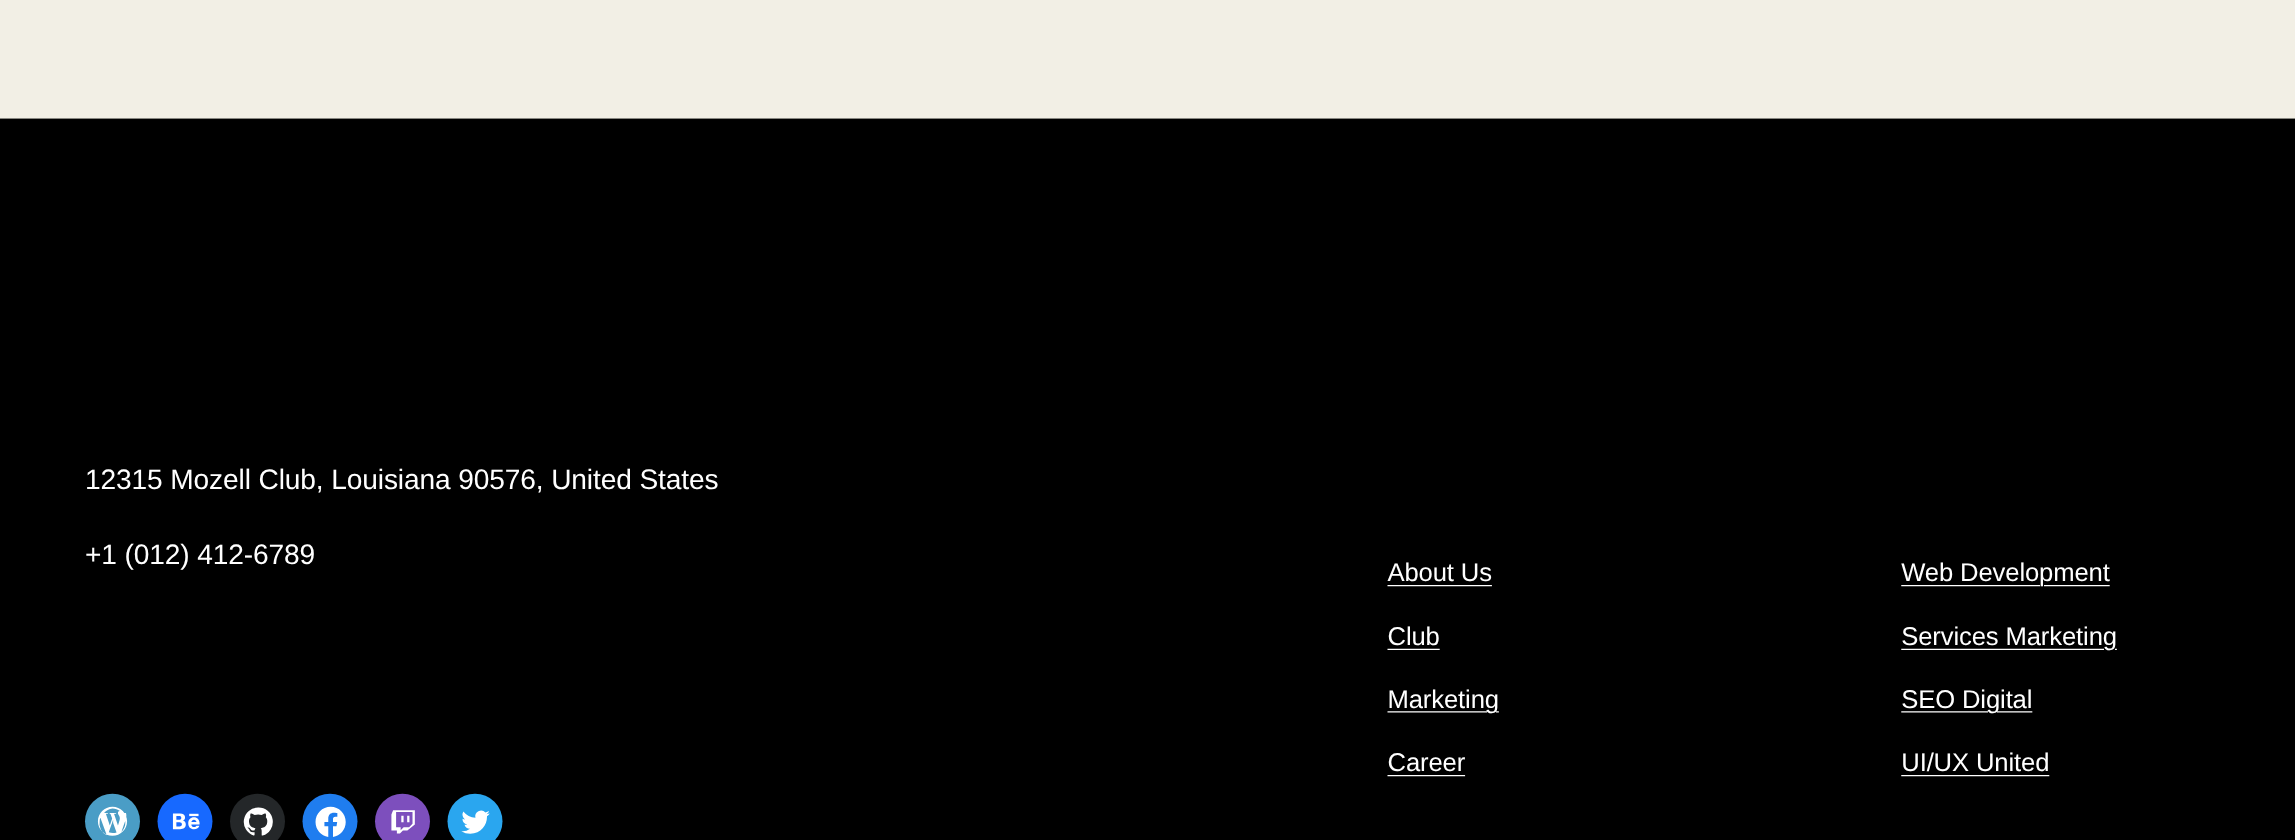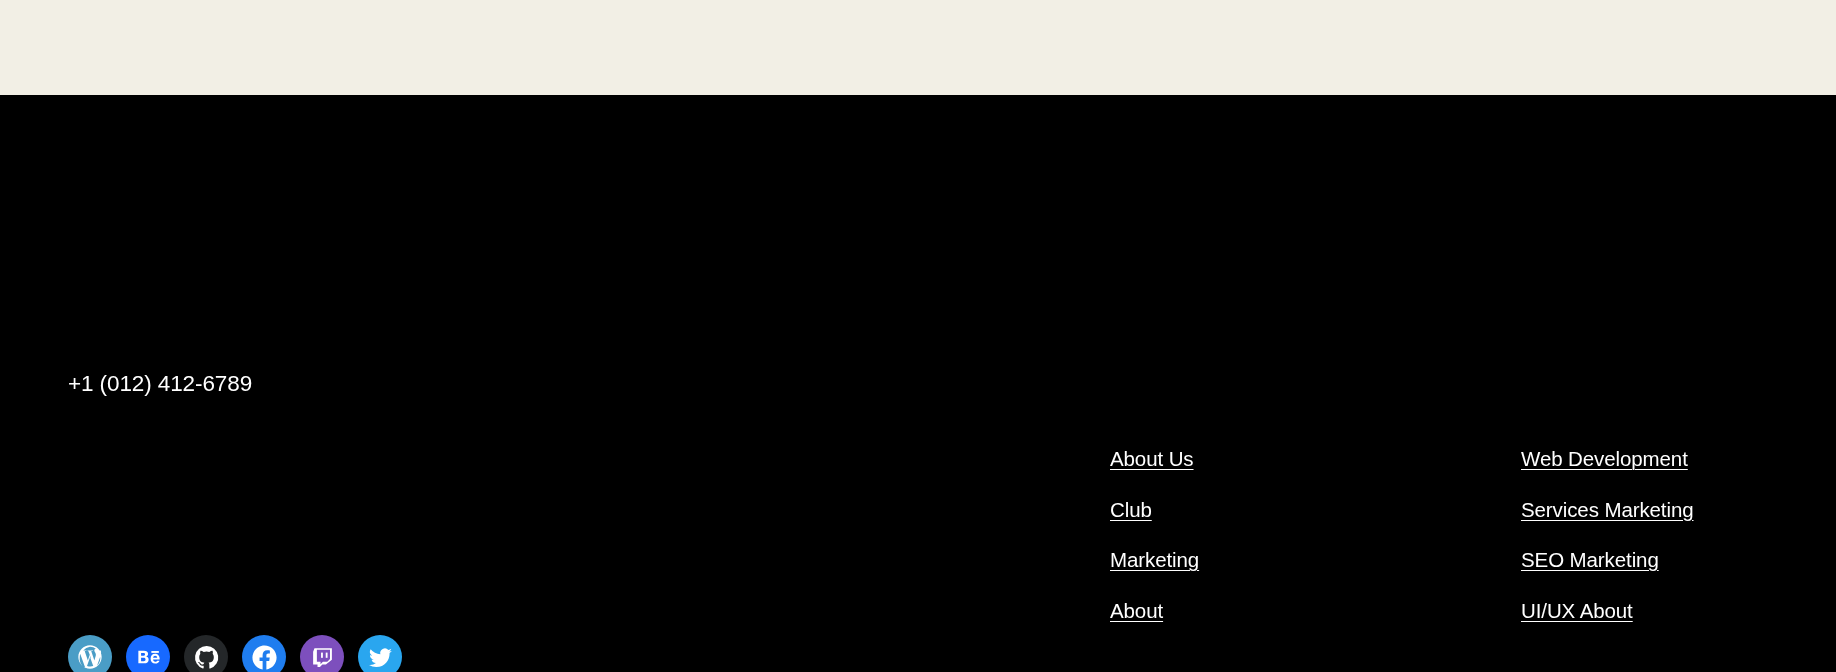--- a/index.html
+++ b/index.html
@@ -109,20 +109,21 @@
 </head>
 <body>
 
 <div id="page" style="background: rgb(0, 0, 0);">
 
   <div class="top-band" style="background: rgb(242, 239, 229);"></div>
 
   <div class="footer">
 
     <div class="contact-block">
+      <span class="contact-line">12315 Mozell Club, Louisiana 90576, United States</span>
       <span class="contact-line">+1 (012) 412-6789</span>
     </div>
 
     <div class="social-row">
 
       <div class="social-icon" style="background: rgb(74, 157, 198);">
         <svg width="28" height="28" viewBox="0 0 24 24" fill="#ffffff" aria-hidden="true">
           <path d="M12 2C6.48 2 2 6.48 2 12s4.48 10 10 10 10-4.48 10-10S17.52 2 12 2zm0 1.2c1.94 0 3.71.69 5.09 1.84-.05 0-.1-.01-.15-.01-.72 0-1.23.63-1.23 1.3 0 .61.35 1.12.72 1.73.28.49.61 1.12.61 2.03 0 .63-.24 1.36-.56 2.37l-.73 2.44-2.65-7.88c.44-.2.84-.07 1.16-.1.39-.4.35-.61-.04-.59 0 0-1.19.09-1.95.09-.72 0-1.93-.09-1.93-.09-.4-.02-.44.57-.5.59 0 0 .37-.03.79.1l1.14 3.12-1.6 4.8-2.66-7.92c.44-.2.84-.07 1.16-.1.39-.4.35-.61-.05-.59 0 0-1.18.09-1.94.09-.14 0-.3 0-.47-.01A8.77 8.77 0 0 1 12 3.2zM3.43 8.88l4.64 12.71A8.81 8.81 0 0 1 3.2 12c0-1.1.21-2.16.58-3.12h-.35zm9.01 4.36 2.34 6.4c.02.04.03.07.06.11a8.8 8.8 0 0 1-5.39-.14l2.99-8.69v2.32zm5.28-7.02a8.78 8.78 0 0 1 3.08 6.78c0 2.5-1.04 4.75-2.71 6.35l2.73-7.88c.51-1.28.68-2.3.68-3.2 0-.73-.09-1.34-.26-1.88a8.8 8.8 0 0 0-3.52-.17z"></path>
         </svg>
       </div>
@@ -160,24 +161,24 @@
           <path d="M22.2 5.9c-.75.33-1.56.56-2.4.66a4.2 4.2 0 0 0 1.84-2.31c-.81.48-1.7.83-2.66 1.02a4.18 4.18 0 0 0-7.12 3.81A11.86 11.86 0 0 1 3.25 4.7a4.18 4.18 0 0 0 1.29 5.58c-.68-.02-1.33-.21-1.89-.52v.05a4.18 4.18 0 0 0 3.35 4.1c-.63.17-1.3.2-1.92.08a4.19 4.19 0 0 0 3.9 2.9 8.39 8.39 0 0 1-6.19 1.73 11.83 11.83 0 0 0 6.4 1.88c7.69 0 11.89-6.37 11.89-11.89l-.01-.54a8.48 8.48 0 0 0 2.09-2.17z"></path>
         </svg>
       </div>
 
     </div>
 
     <nav class="link-col col-1">
       <a class="footer-link" href="#">About Us</a>
       <a class="footer-link" href="#">Club</a>
       <a class="footer-link" href="#">Marketing</a>
-      <a class="footer-link" href="#">About</a>
+      <a class="footer-link" href="#">Career</a>
     </nav>
 
     <nav class="link-col col-2">
       <a class="footer-link" href="#">Web Development</a>
       <a class="footer-link" href="#">Services Marketing</a>
-      <a class="footer-link" href="#">SEO Marketing</a>
-      <a class="footer-link" href="#">UI/UX About</a>
+      <a class="footer-link" href="#">SEO Digital</a>
+      <a class="footer-link" href="#">UI/UX United</a>
     </nav>
 
   </div>
 </div>
 
 </body></html>

